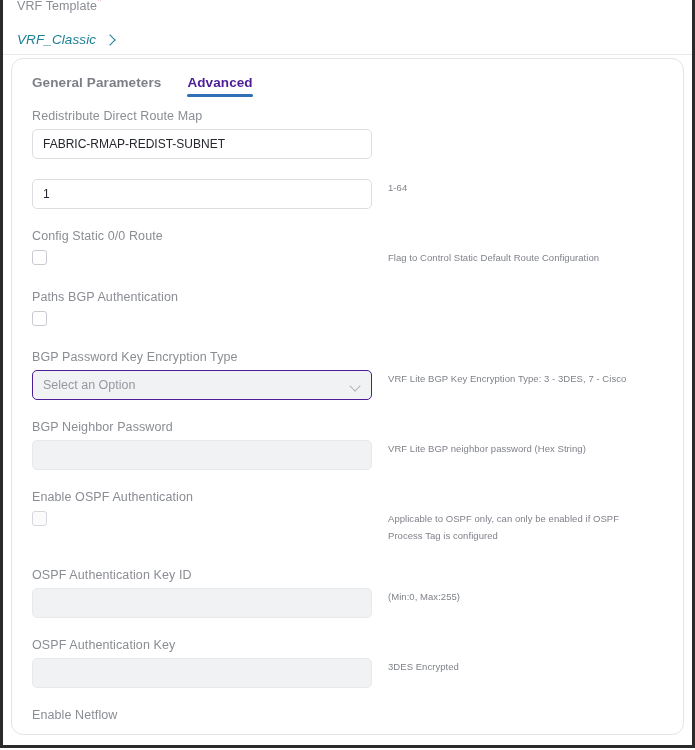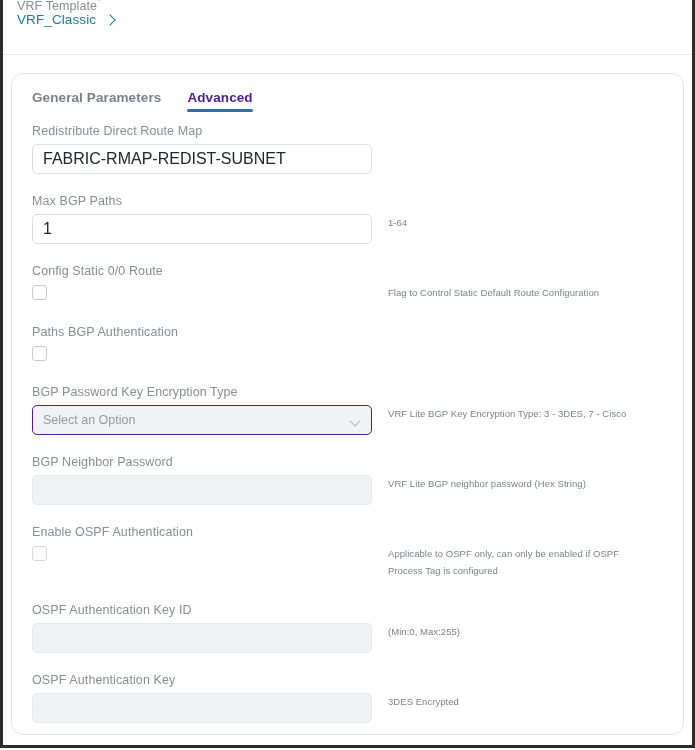--- a/index.html
+++ b/index.html
@@ -41,29 +41,30 @@
     white-space: nowrap;
   }
   .tpl-label .req {
     color: #e8485c;
     font-size: 12px;
     vertical-align: super;
     line-height: 0;
   }
   .tpl-link {
     position: absolute;
-    top: 12px;
+    top: 32px;
     left: 14px;
     font-size: 13.5px;
     color: #1b7f95;
     letter-spacing: .1px;
     display: flex;
     align-items: center;
     gap: 10px;
     cursor: pointer;
+    font-style: italic;
   }
   .tpl-link .chev {
     display: inline-block;
     width: 7px;
     height: 7px;
     border-right: 1.6px solid #1b7f95;
     border-top: 1.6px solid #1b7f95;
     transform: rotate(45deg);
     position: relative;
     top: 0px;
@@ -82,21 +83,20 @@
     position: absolute;
     left: 8px;
     right: 8px;
     top: 58px;
     bottom: 10px;
     background: #ffffff;
     border: 1px solid #e4e5e8;
     border-radius: 12px;
     box-sizing: border-box;
     overflow: hidden;
-    margin-top: 15px;
   }
 
   .tabs {
     display: flex;
     align-items: flex-end;
     gap: 26px;
     padding: 14px 0 0 20px;
     height: 38px;
     box-sizing: border-box;
   }
@@ -159,21 +159,21 @@
   }
 
   input.txt {
     width: 100%;
     box-sizing: border-box;
     height: 30px;
     border: 1px solid #dcdde1;
     border-radius: 5px;
     background: #ffffff;
     font-family: "Liberation Sans", sans-serif;
-    font-size: 16px;
+    font-size: 12px;
     color: #23262b;
     padding: 0 10px;
     outline: none;
   }
   input.txt.disabled {
     background: #f1f2f4;
     border-color: #e7e8ec;
     color: #9a9da3;
   }
 
@@ -250,21 +250,20 @@
         <div class="control-row">
           <div class="control">
             <input class="txt" type="text" value="FABRIC-RMAP-REDIST-SUBNET" style="">
           </div>
           <div class="hint"></div>
         </div>
       </div>
       <div class="gap-md"></div>
 
       <div class="field">
-        <span class="label">Max BGP Paths</span>
         <div class="control-row">
           <div class="control">
             <input class="txt" type="text" value="1" style="">
           </div>
           <div class="hint">1-64</div>
         </div>
       </div>
       <div class="gap-md"></div>
 
       <div class="field">

